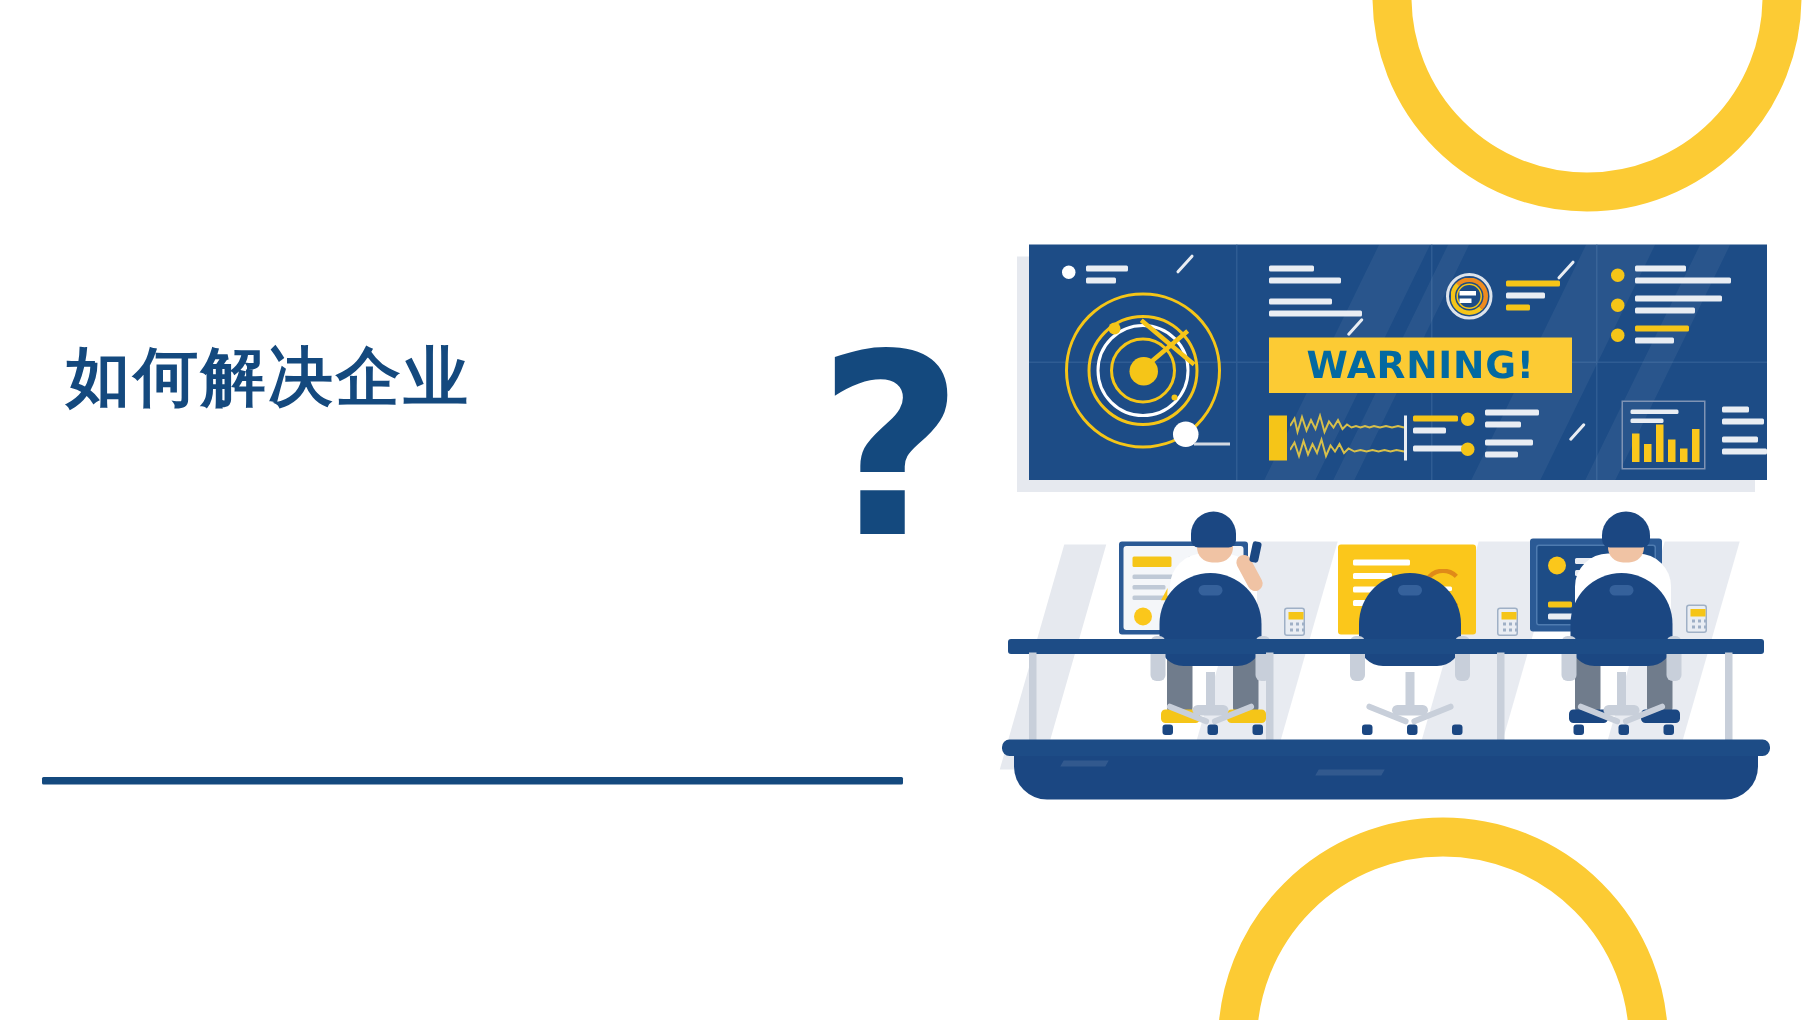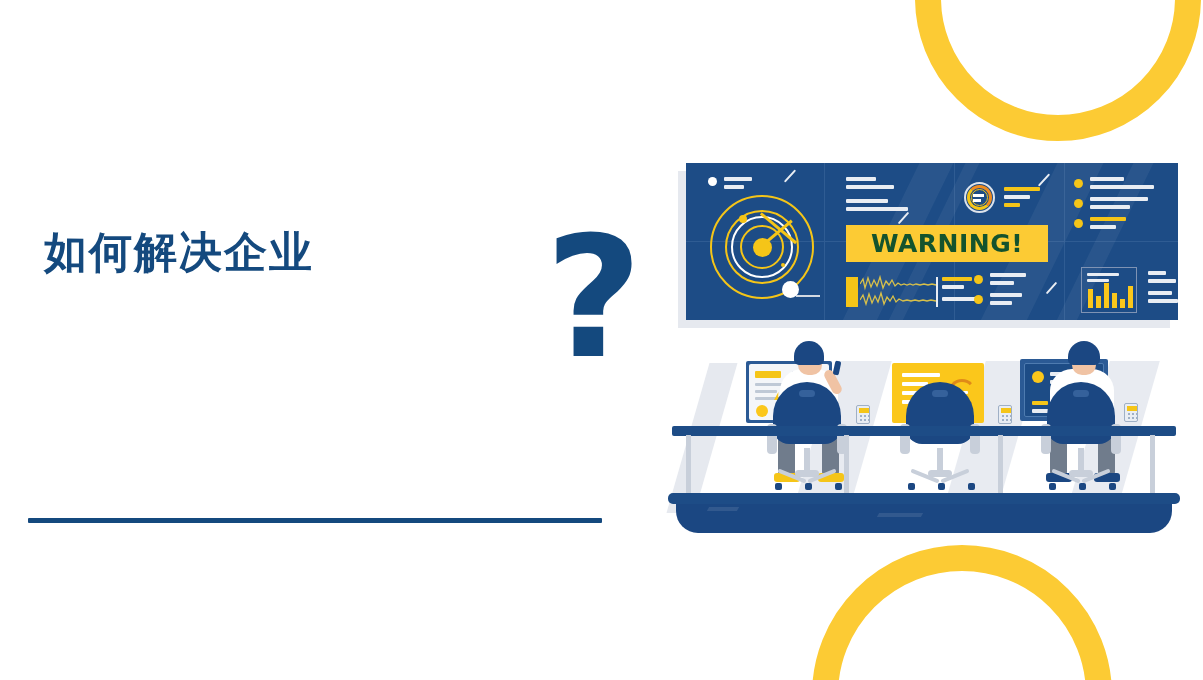--- a/index.html
+++ b/index.html
@@ -113,21 +113,21 @@
   .bar-y { background:#F5C518; }
 
   
   .warn {
     position:absolute; left:160px; top:62px;
     width:202px; height:37px;
     background:#FCCB34;
     display:flex; align-items:center; justify-content:center;
   }
   .warn span {
-    color:#14532d; font-weight:bold; font-size:25px; letter-spacing:0.5px;
+    color:#0369a1; font-weight:bold; font-size:25px; letter-spacing:0.5px;
     font-family:"DejaVu Sans","Liberation Sans",sans-serif;
   }
 
   
   .gauge { position:absolute; left:278px; top:19px; width:31px; height:31px; }
   .gauge .o { position:absolute; inset:0; border-radius:50%; border:2px solid #DDE3EB; }
   .gauge .m { position:absolute; inset:3px; border-radius:50%; border:3px solid #F5C518; border-top-color:#EE8B1F; border-right-color:#EE8B1F; }
   .gauge .i { position:absolute; inset:7px; border-radius:50%; background:#1D4C86; border:1.5px solid #F5C518; }
   .gauge .l1 { position:absolute; left:9px; top:12px; width:11px; height:2.5px; background:#ffffff; }
   .gauge .l2 { position:absolute; left:9px; top:17px; width:8px;  height:2.5px; background:#ffffff; }

